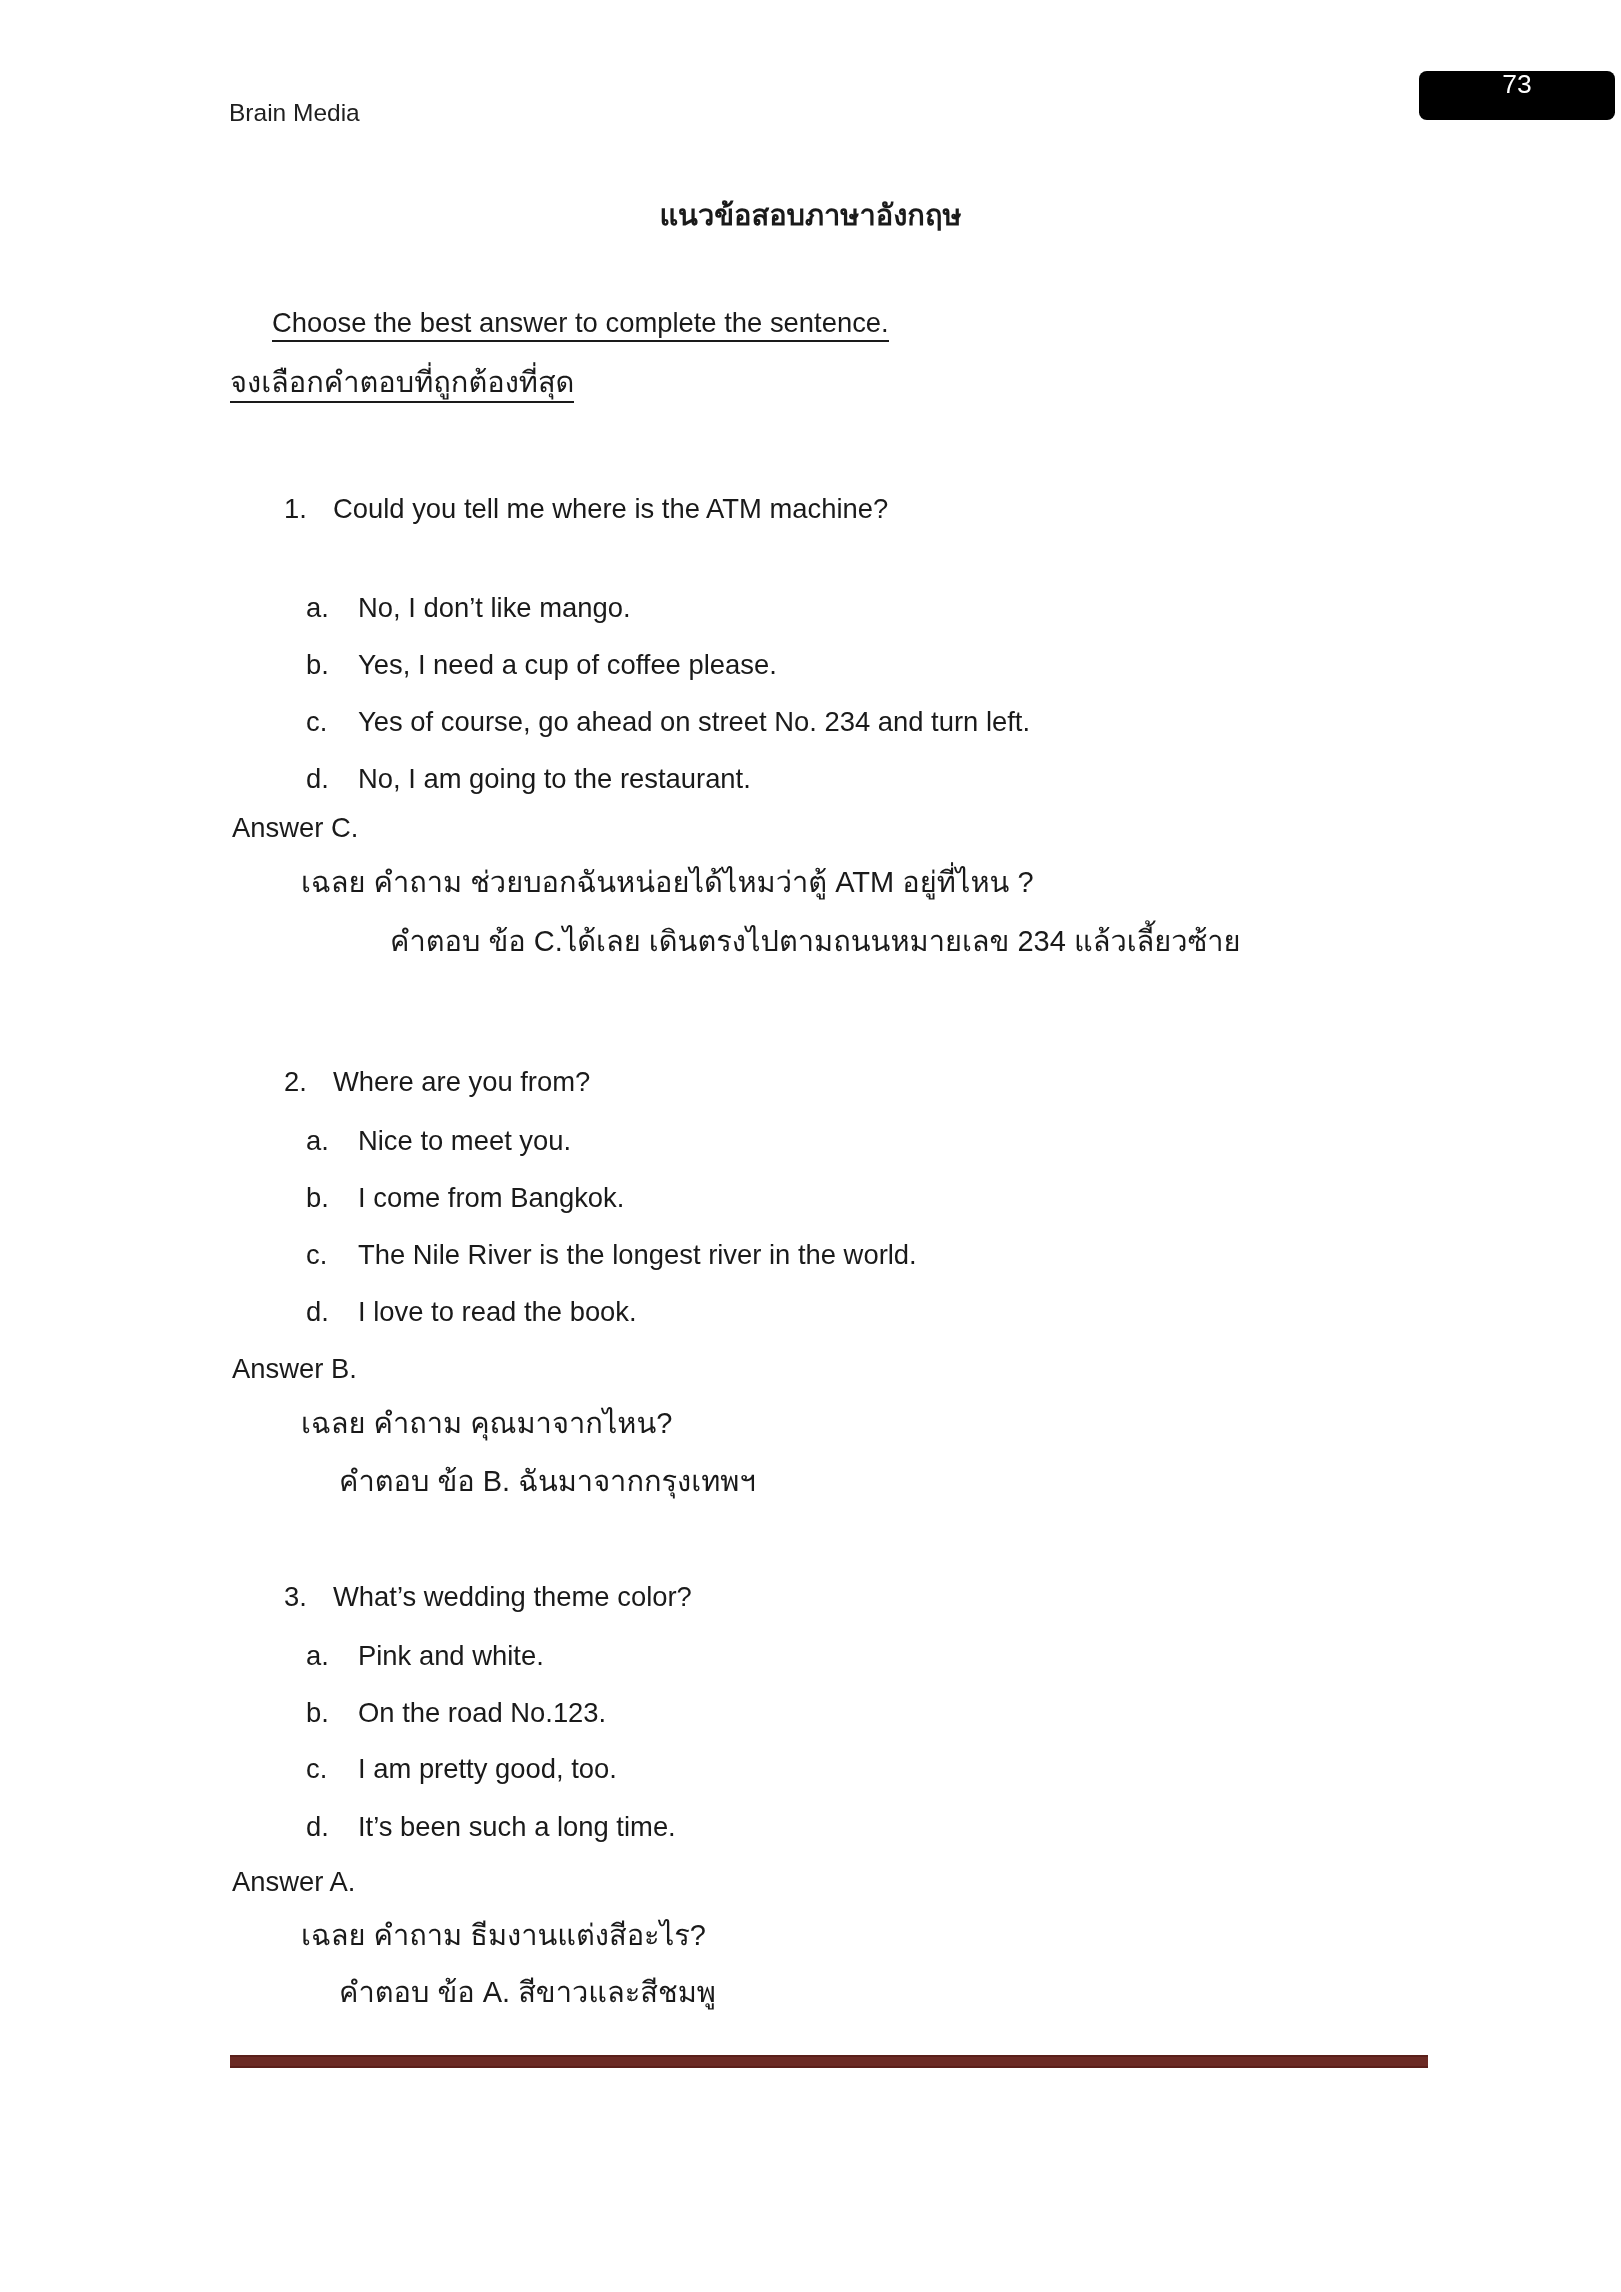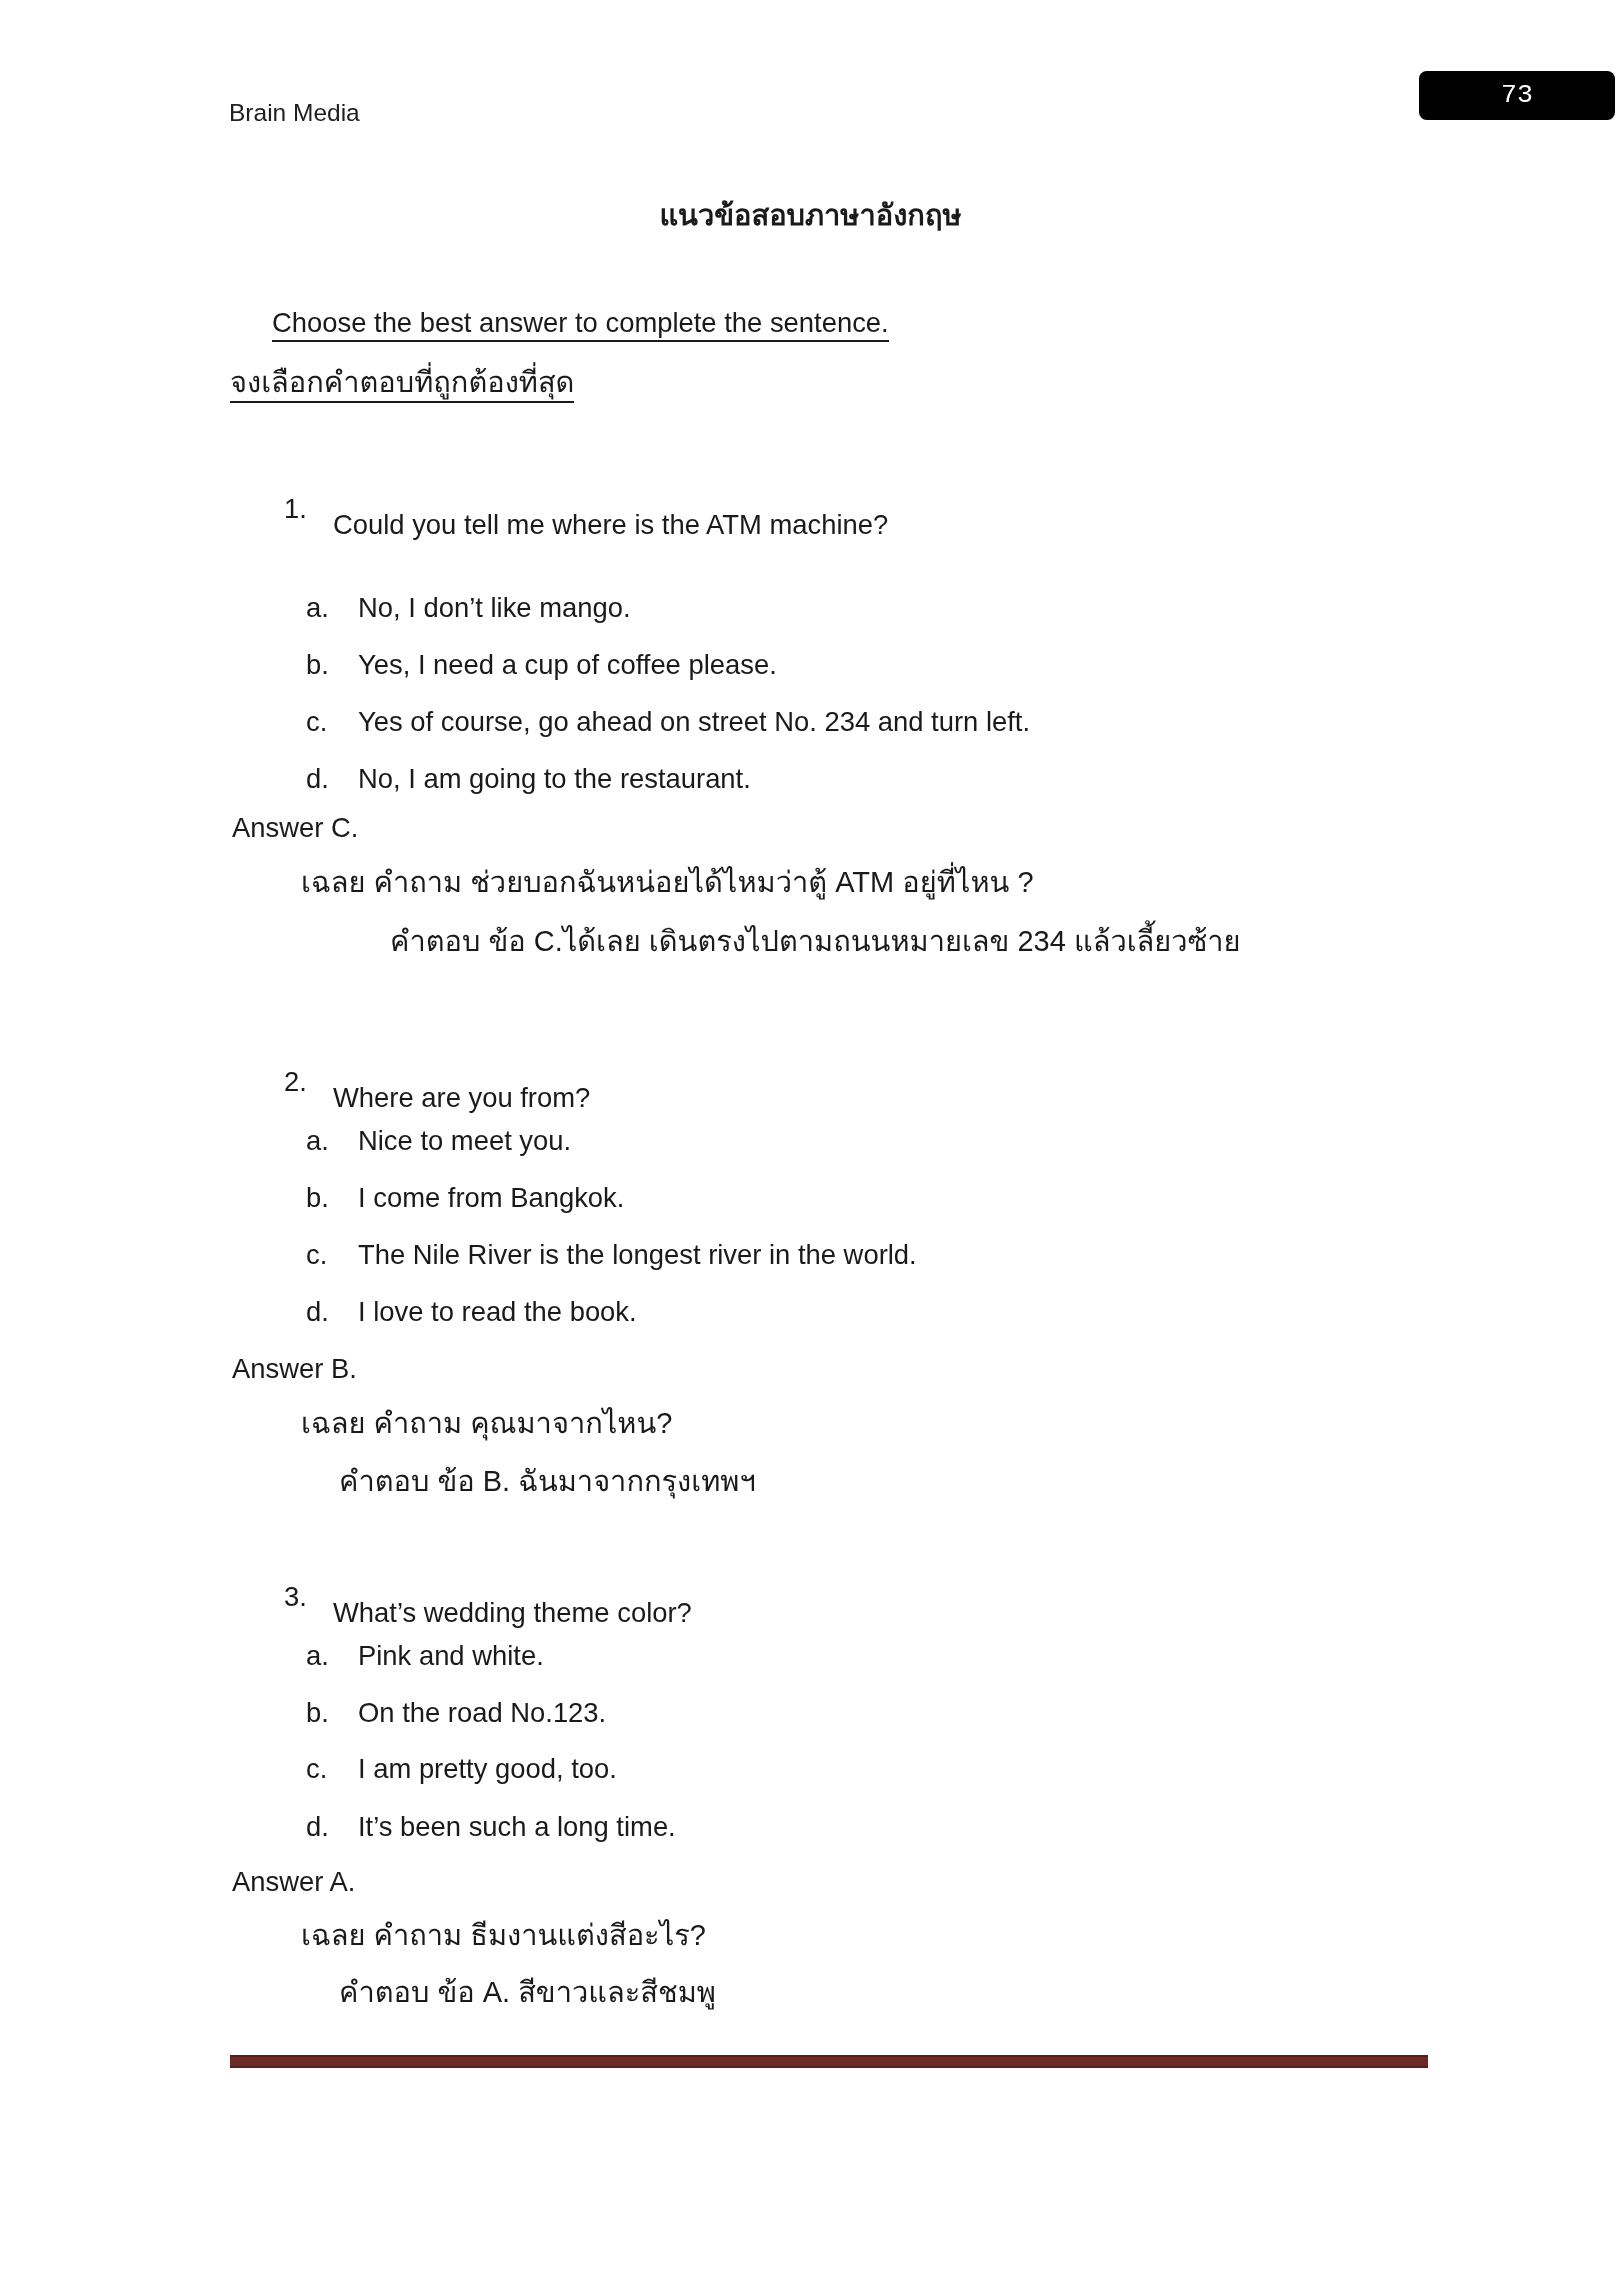--- a/index.html
+++ b/index.html
@@ -14,44 +14,43 @@
     border-radius:27px;
   }
   .abs { position:absolute; white-space:nowrap; line-height:1; }
 
   .brand { top:101px; left:229px; font-size:24.5px; color:#1f1f1f; }
 
   .page-box {
     top:71px; left:1419px; width:196px; height:49px;
     background:#000000; color:#ffffff;
     border-radius:7.8px;
-    display:flex; align-items:center; justify-content:center;
+    display:flex; justify-content:center;
     font-size:26.5px;
-    font-family:Liberation Mono, monospace;
   }
 
   .title {
     top:201px; left:0; width:100%;
     text-align:center;
     font-size:33px; font-weight:bold;font-family:Liberation Serif, serif;
   }
 
   .underlined {
     display:inline-block;
     border-bottom:2px solid #1a1a1a;
     padding-bottom:3.9px;
   }
   .instr-en { top:309px; left:230px; font-size:27.4px;margin-left:42px; }
   .instr-th { top:368px; left:230px; font-size:29px; }
 
   .en { font-size:27.4px; }
   .th { font-size:29px; }
 
   .q-num  { left:284px; }
-  .q-text { left:333px;margin-top:16px; }
+  .q-text { left:333px; }
   .c-let  { left:306px; }
   .c-text { left:358px; }
   .ans    { left:232px; }
   .exp-q  { left:301px; }
 
   .footer-bar {
     top:2055px; left:230px; width:1198px; height:12.7px;
     background:#6b2a24;
     border-top:2.9px solid #5a1f1a;
     border-bottom:2.9px solid #5a1f1a;

